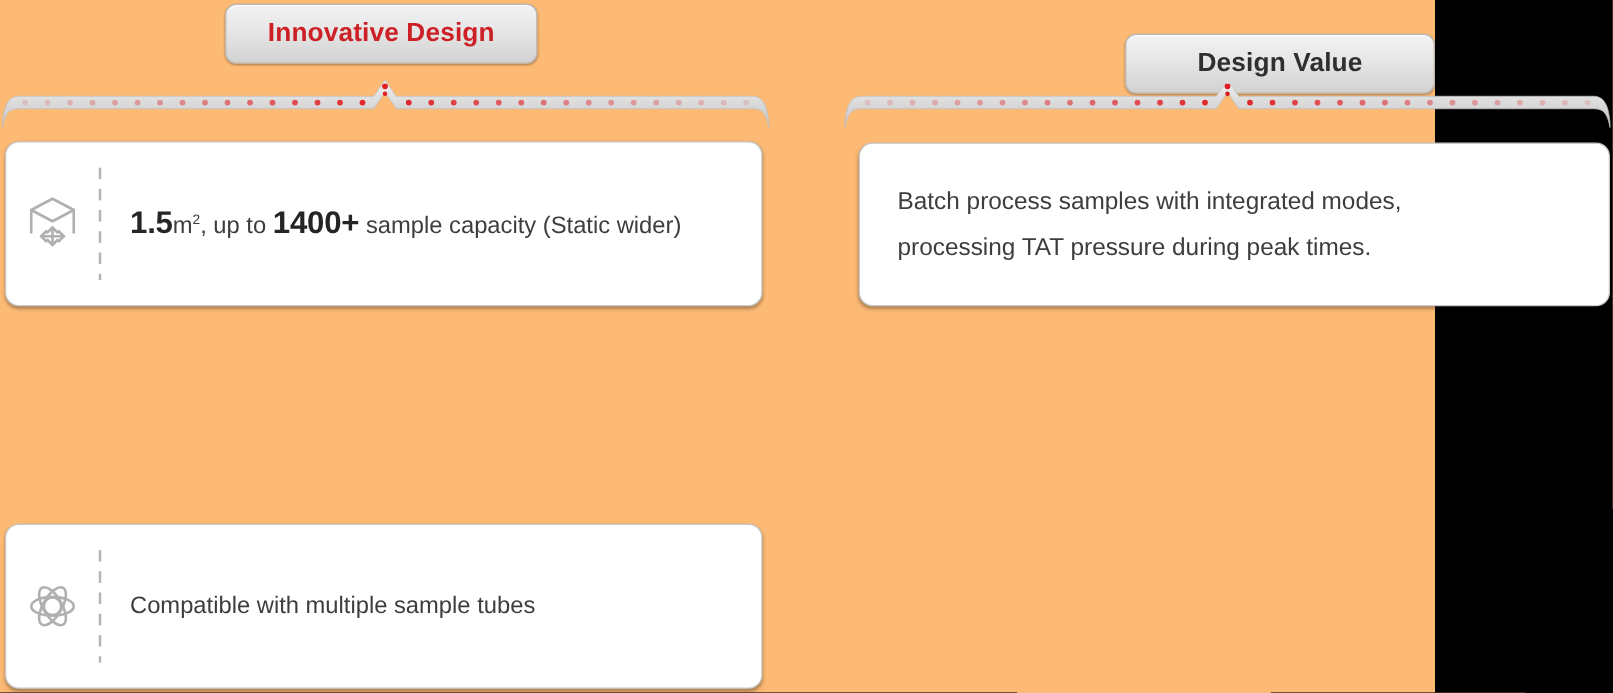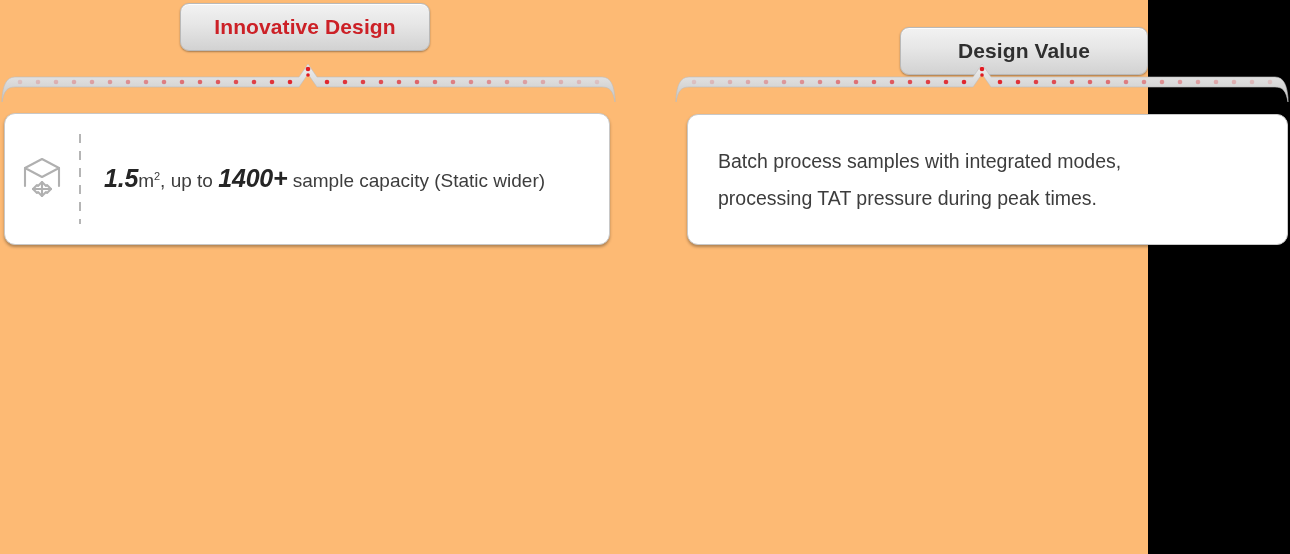--- a/index.html
+++ b/index.html
@@ -90,21 +90,20 @@
     color: #3d3d3d;
     font-size: 19px;
     line-height: 36px;
     padding-right: 14px;
   }
   .card-text .big-bold {
     font-weight: bold;
     font-size: 25px;
     color: #252525;
     letter-spacing: -0.2px;
-    font-style: italic;
   }
   .card-text .unit { font-size: 19px; }
   .card-text sup { font-size: 11px; vertical-align: super; }
 
   .card.cr .card-text {
     font-size: 19.5px;
     line-height: 37px;
     color: #3d3d3d;
     padding-right: 0;
   }
@@ -193,20 +192,34 @@
         <path d="M26 29 L30 33 L26 37"></path>
       </svg>
     </div>
     <div class="card-divider"></div>
     <div class="card-text">
       <span class="big-bold">1.5</span><span class="unit">m</span><sup>2</sup><span>, up to </span><span class="big-bold">1400+</span><span> sample capacity (Static wider)</span>
     </div>
   </div>
 
 
+  <div class="card c3">
+    <div class="card-icon">
+      <svg width="42" height="42" viewBox="0 0 42 42" fill="none" stroke="#b0b0b0" stroke-width="2.1" stroke-linecap="round" stroke-linejoin="round">
+        <circle cx="21" cy="21" r="7"></circle>
+        <ellipse cx="21" cy="21" rx="17" ry="7.5"></ellipse>
+        <ellipse cx="21" cy="21" rx="17" ry="7.5" transform="rotate(60 21 21)"></ellipse>
+        <ellipse cx="21" cy="21" rx="17" ry="7.5" transform="rotate(120 21 21)"></ellipse>
+      </svg>
+    </div>
+    <div class="card-divider"></div>
+    <div class="card-text">
+      <div>Compatible with multiple sample tubes</div>
+    </div>
+  </div>
 
   <div class="pill right">
     <span class="pill-label-dark">Design Value</span>
   </div>
 
   <div class="bracket right">
     <svg viewBox="0 0 612 42" preserveAspectRatio="none" aria-hidden="true">
       <defs>
         <linearGradient id="barGradR" x1="0" y1="0" x2="0" y2="1">
           <stop offset="0%" stop-color="#f0f0f0"></stop>

